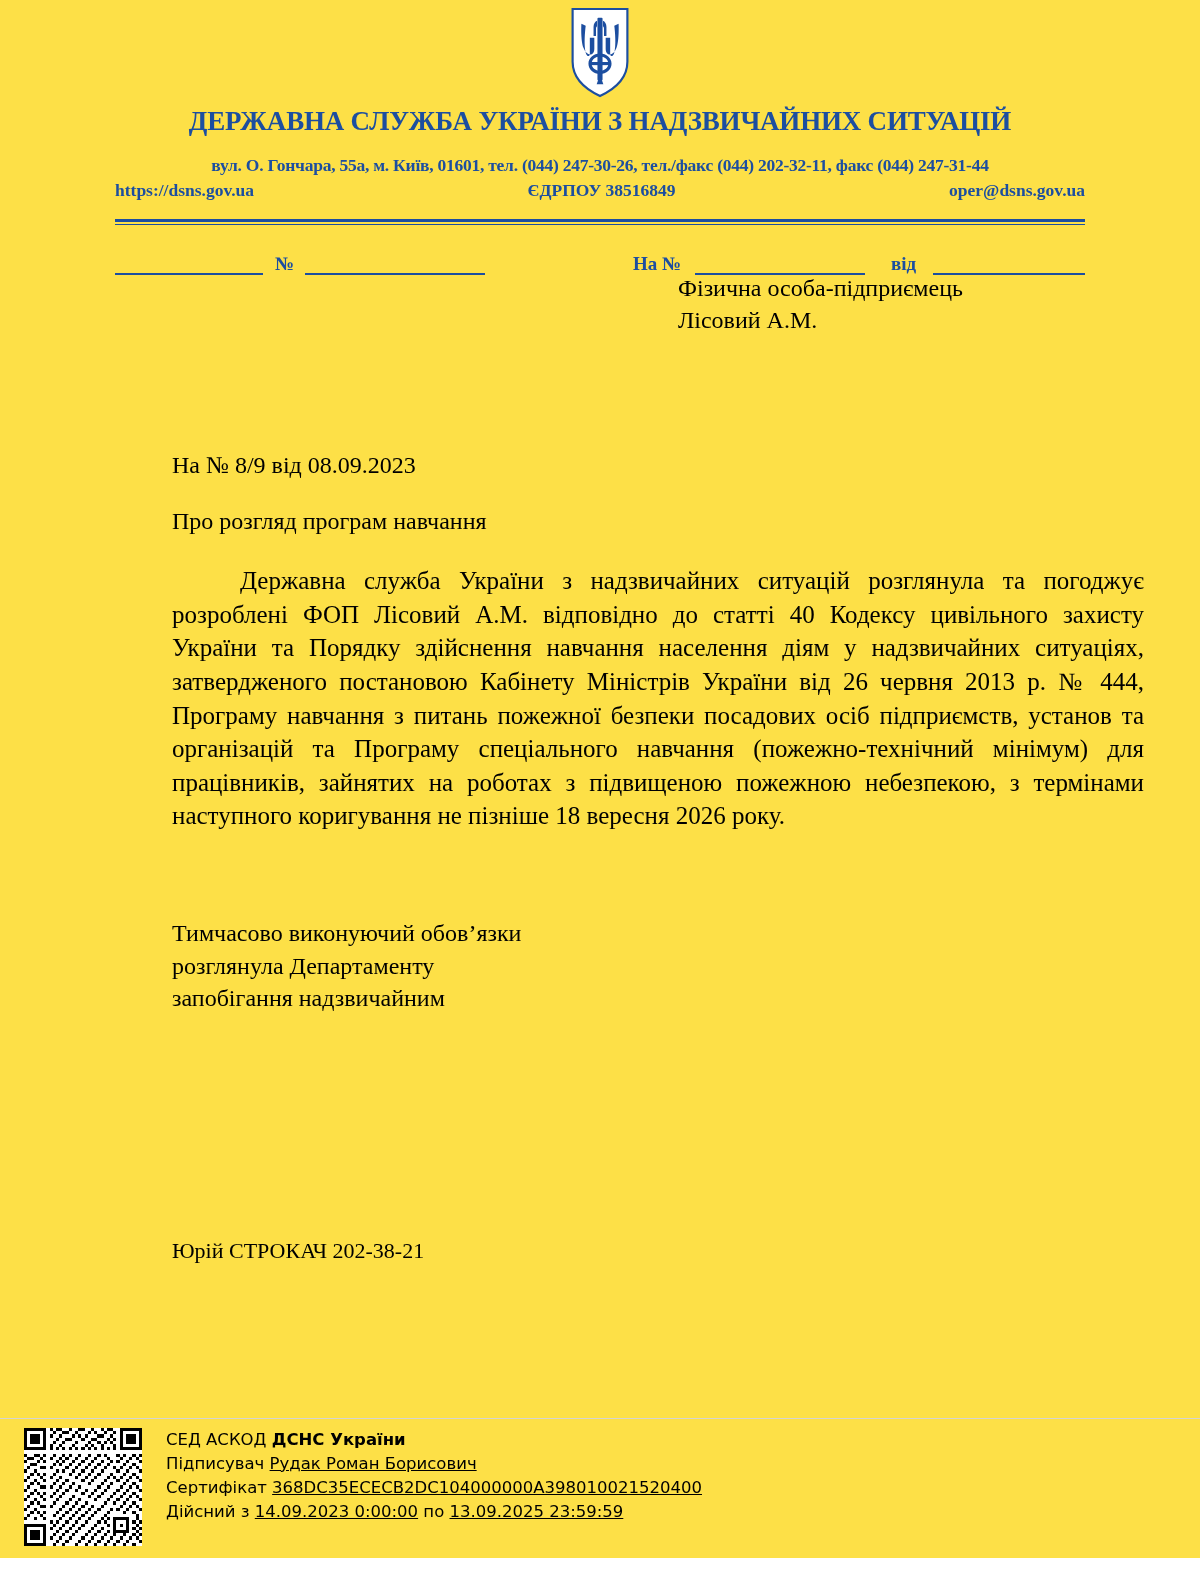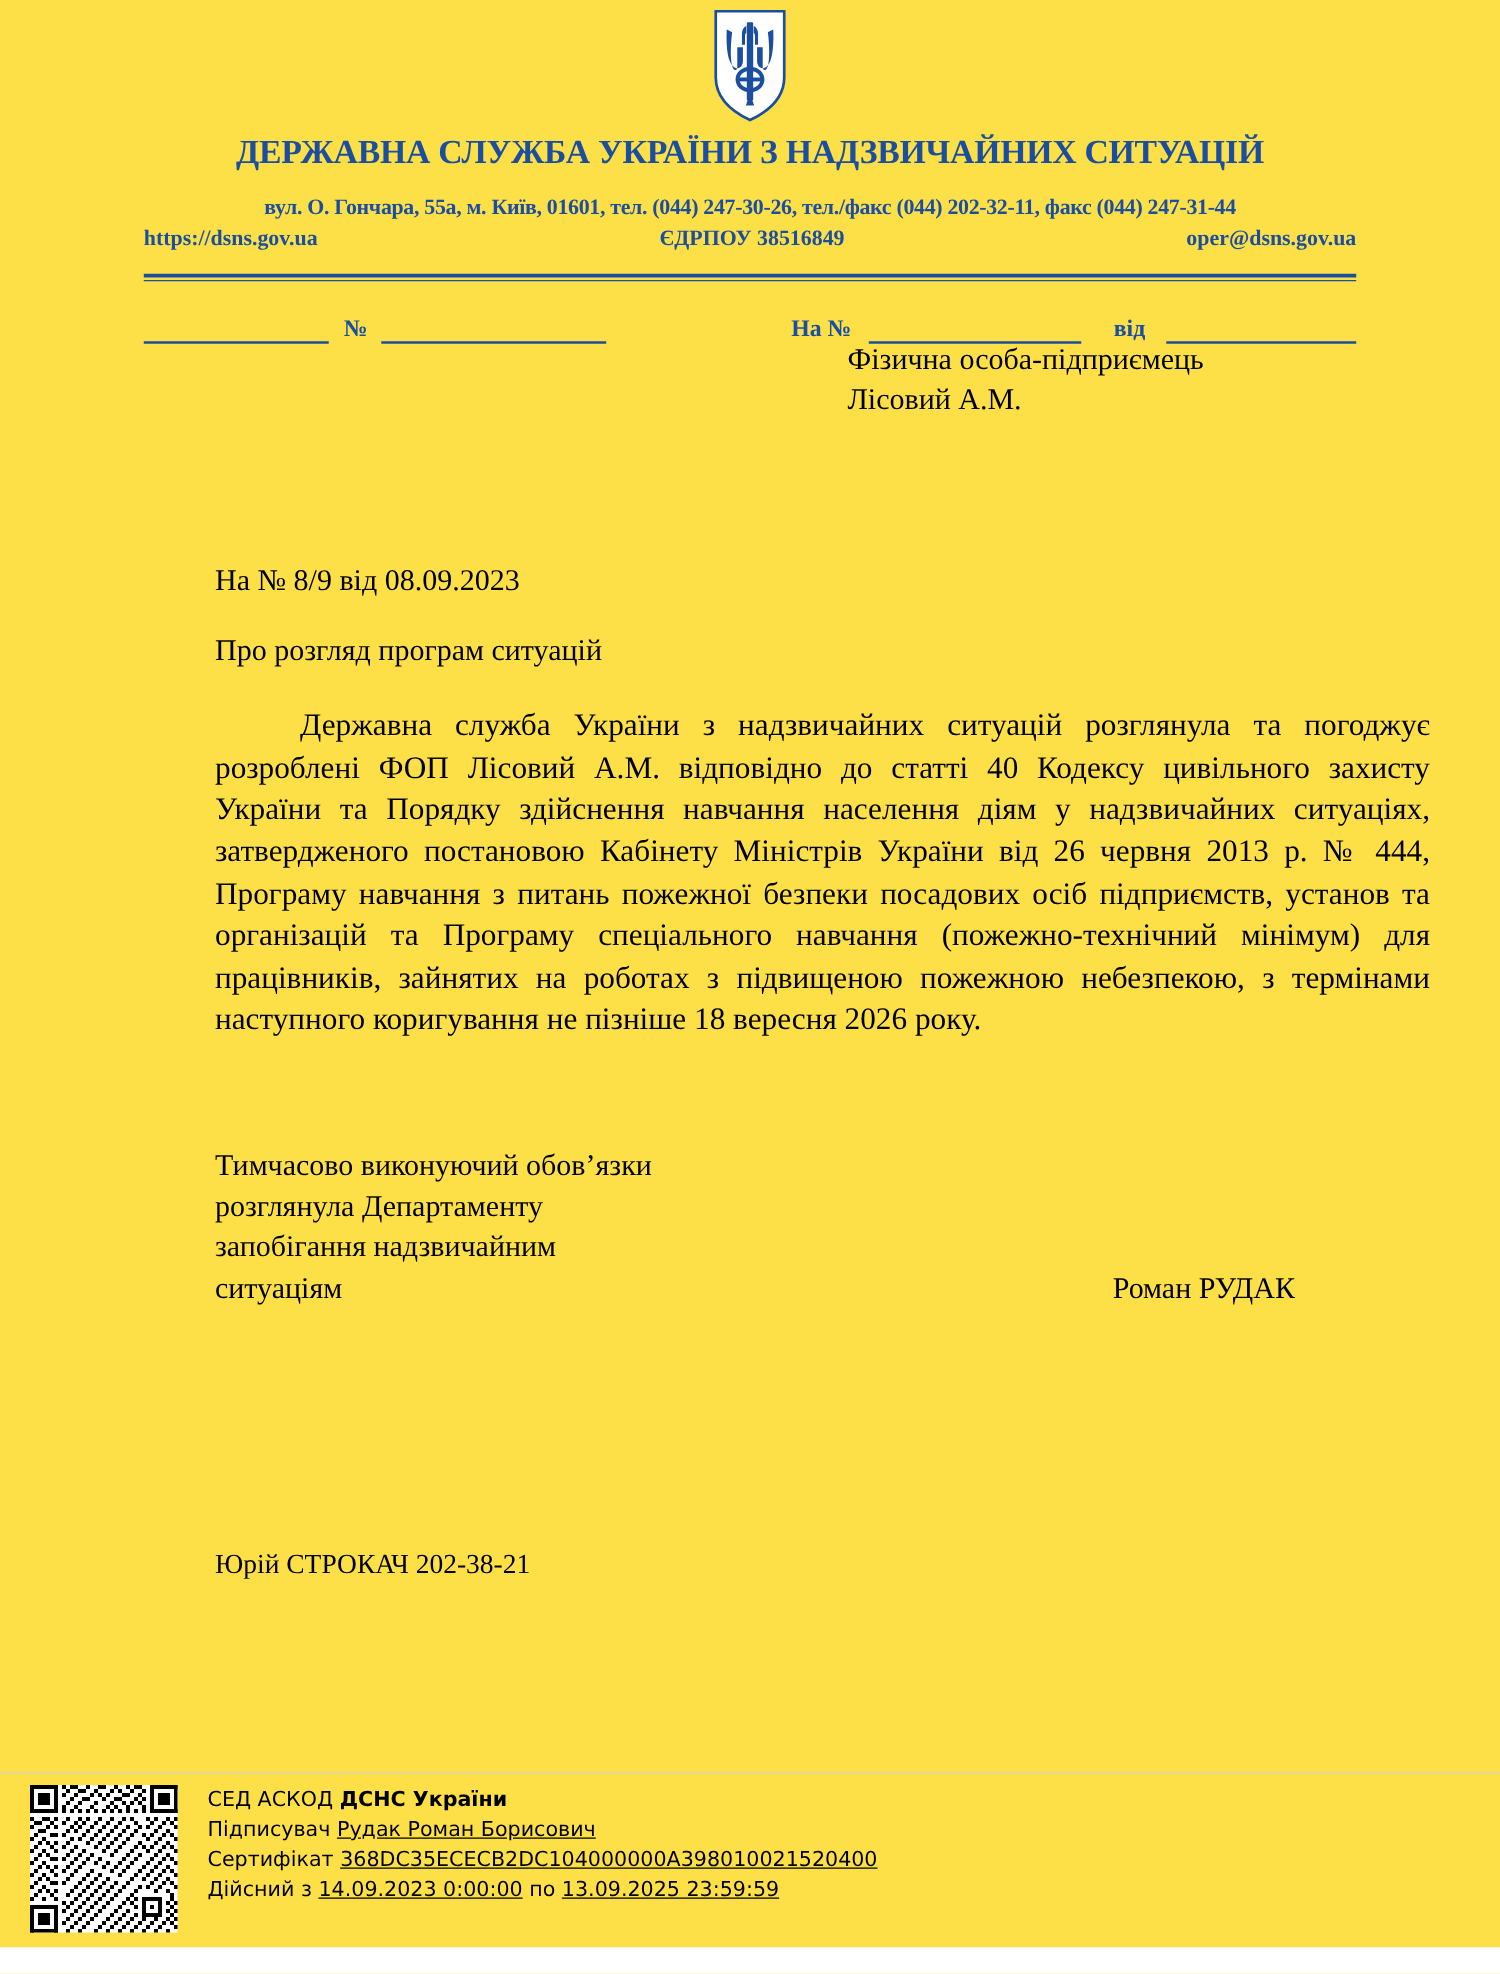--- a/index.html
+++ b/index.html
@@ -241,32 +241,28 @@
     <div class="flabel" style="left:776px;">від</div>
     <div class="fl" style="left:818px;  width:152px;"></div>
   </div>
 
   <div class="recipient">
     <div>Фізична особа-підприємець</div>
     <div>Лісовий А.М.</div>
   </div>
 
   <div class="refline">На № 8/9 від 08.09.2023</div>
-  <div class="subject">Про розгляд програм ситуацій</div>
+  <div class="subject">Про розгляд програм навчання</div>
 
   <div class="bodytext">Державна служба України з надзвичайних ситуацій розглянула та погоджує розроблені ФОП Лісовий А.М. відповідно до статті 40 Кодексу цивільного захисту України та Порядку здійснення навчання населення діям у надзвичайних ситуаціях, затвердженого постановою Кабінету Міністрів України від 26 червня 2013 р. № 444, Програму навчання з питань пожежної безпеки посадових осіб підприємств, установ та організацій та Програму спеціального навчання (пожежно-технічний мінімум) для працівників, зайнятих на роботах з підвищеною пожежною небезпекою, з термінами наступного коригування не пізніше 18 вересня 2026 року.</div>
 
   <div class="signature">
     <div>Тимчасово виконуючий обов’язки</div>
     <div>розглянула Департаменту</div>
     <div>запобігання надзвичайним</div>
-    <div class="sig-row">
-      <span>ситуаціям</span>
-      <span class="sig-name">Роман РУДАК</span>
-    </div>
   </div>
 
   <div class="executor">Юрій СТРОКАЧ 202-38-21</div>
 
   <div class="footer-sep"></div>
 
   <div class="footer">
 
     <svg class="qr" viewBox="0 0 37 37" shape-rendering="crispEdges" aria-hidden="true">
       <rect width="37" height="37" fill="#ffffff"></rect>

